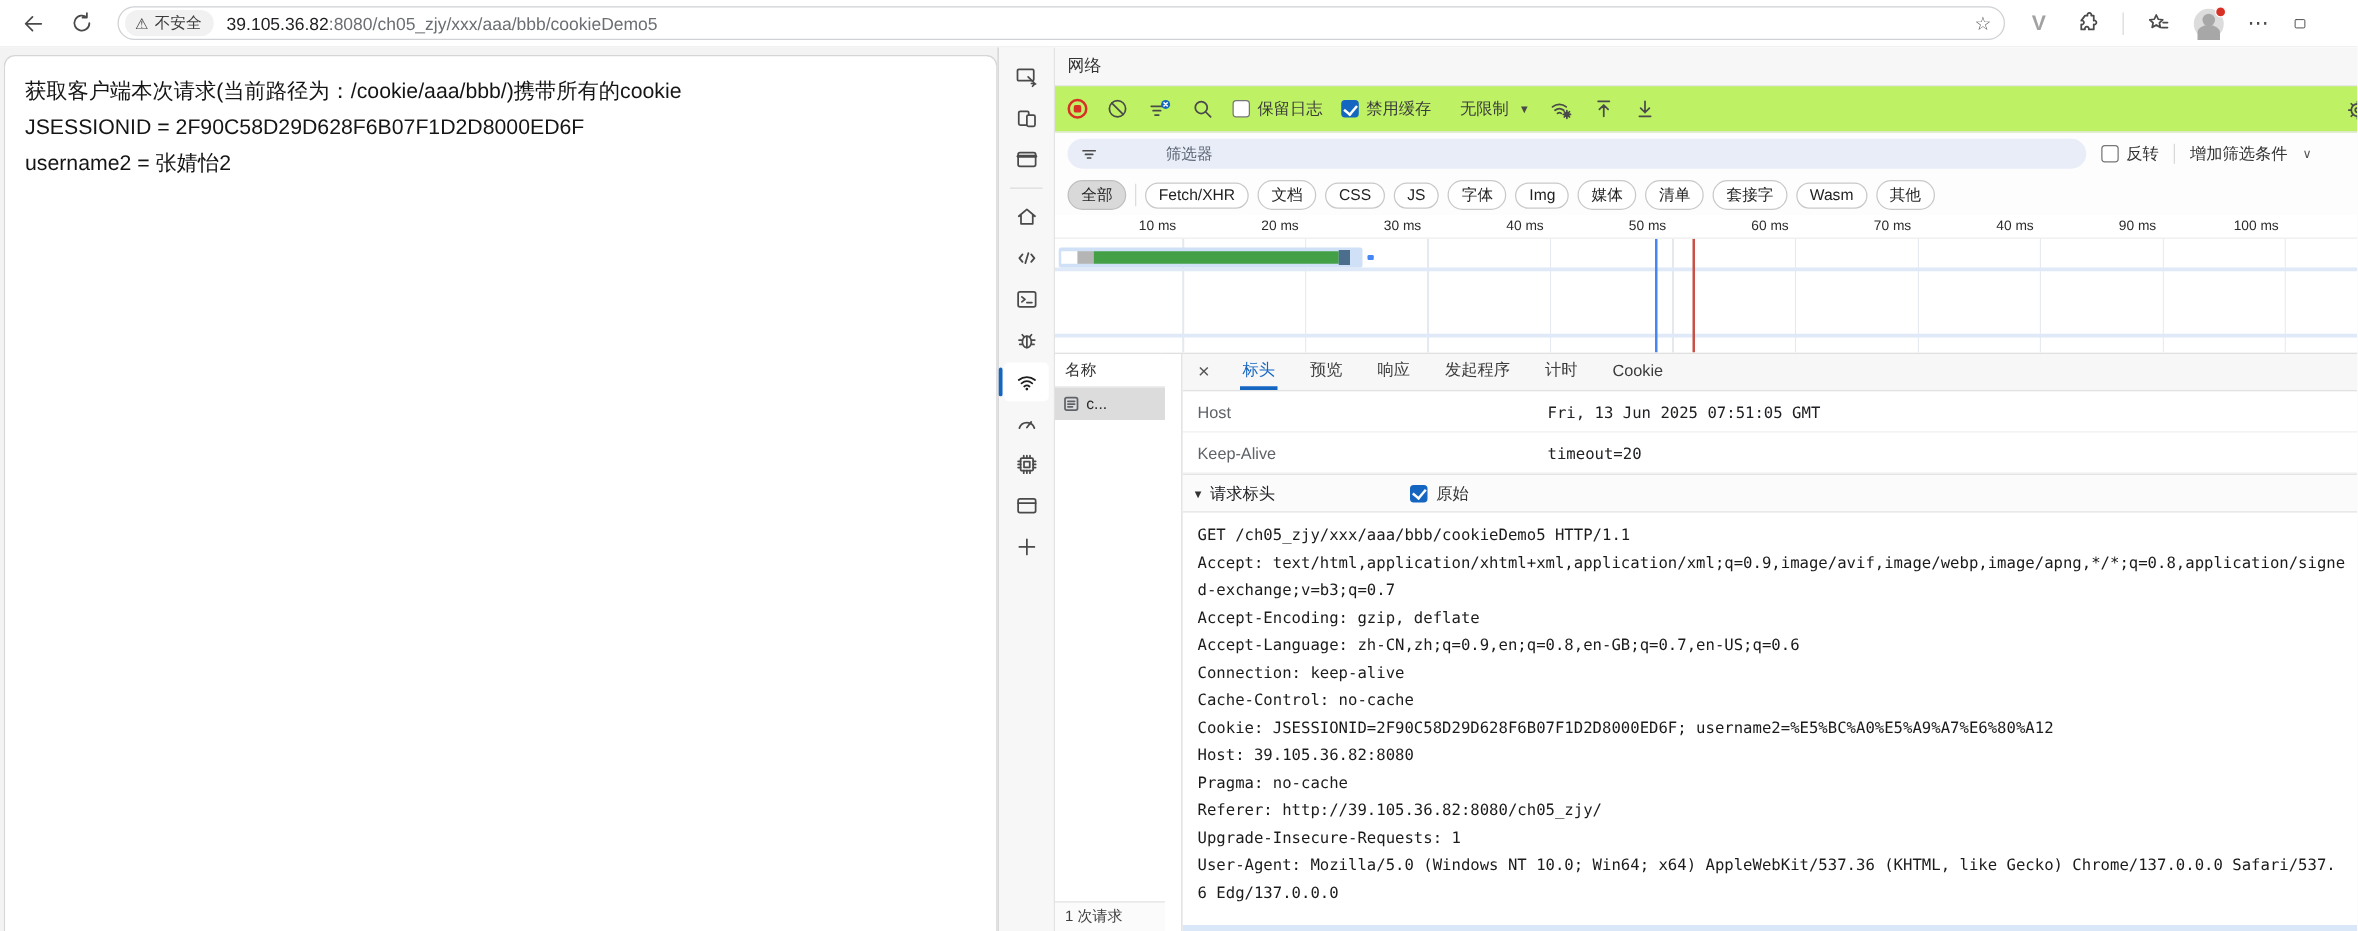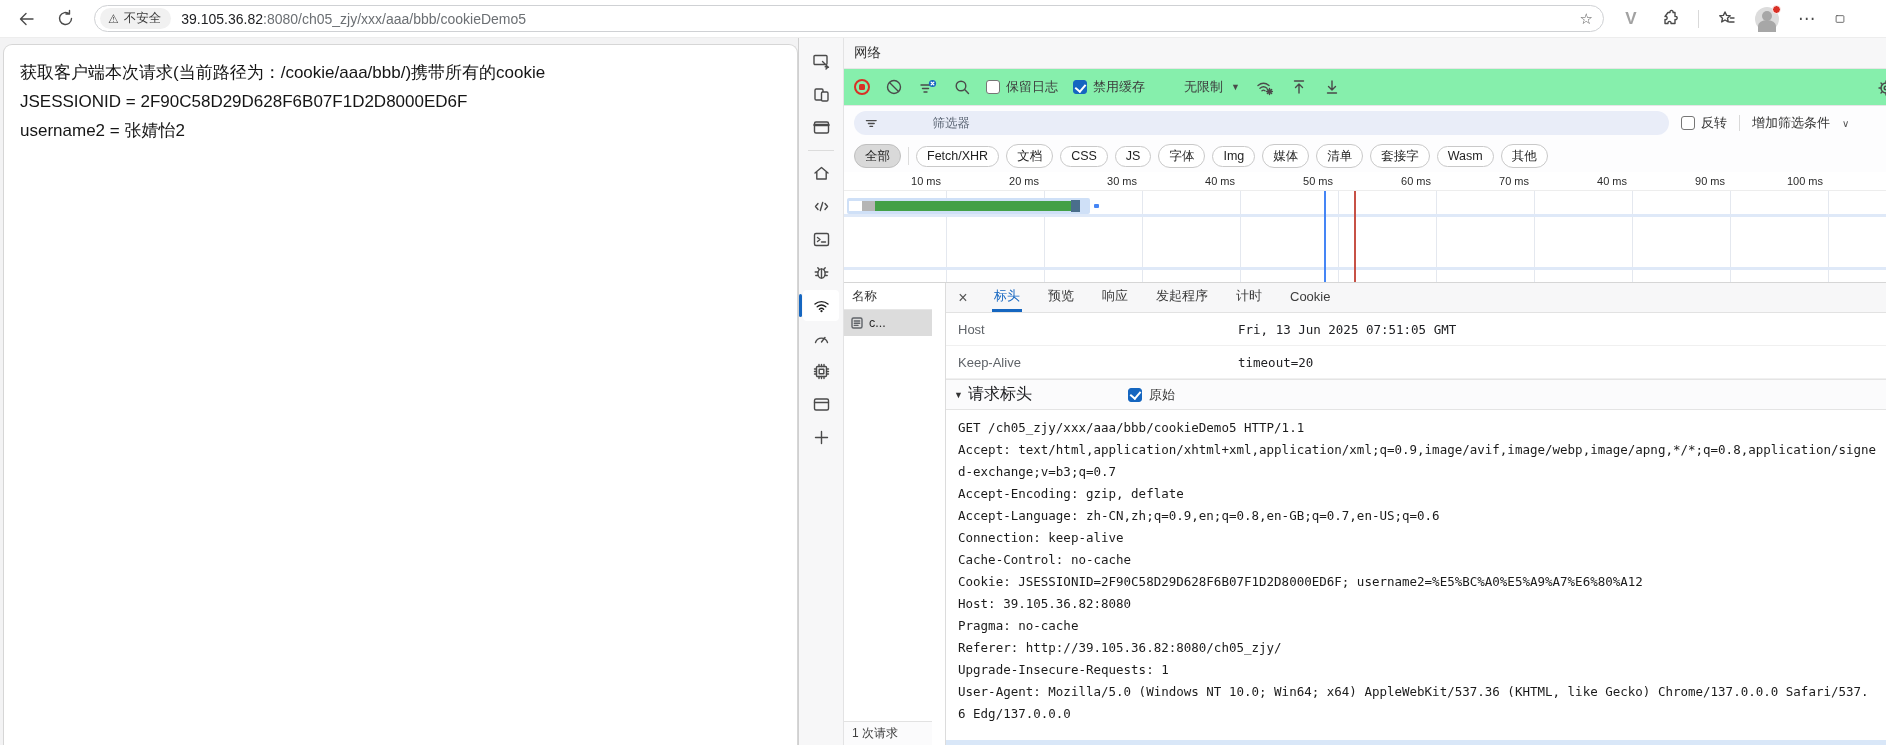--- a/index.html
+++ b/index.html
@@ -45,21 +45,21 @@
   .activity { width:44px; flex:0 0 auto; display:flex; flex-direction:column; align-items:center; padding-top:8px; }
   .act { width:36px; height:31px; display:flex; align-items:center; justify-content:center;
     color:#3c3c3c; position:relative; margin-bottom:2px; cursor:pointer; }
   .act.sel { background:#fff; border-radius:4px; }
   .act.sel::before { content:""; position:absolute; left:-4px; top:4px; bottom:4px; width:3px; background:#1566c0; border-radius:2px; }
   .act-div { width:26px; height:1px; background:#dcdcdc; margin:5px 0 7px; }
 
   .net-panel { flex:1 1 auto; display:flex; flex-direction:column; overflow:hidden; background:#fff; border-left:1px solid #e3e3e4; }
   .title-row { height:30px; flex:0 0 auto; background:#f7f7f8; display:flex; align-items:center;
     padding-left:10px; font-size:13.5px; color:#333; }
-  .toolbar-row { height:38px; flex:0 0 auto; background:#86efac; border-top:1px solid #e6e6e6; border-bottom:1px solid #e6e6e6;
+  .toolbar-row { height:38px; flex:0 0 auto; background:#bef264; border-top:1px solid #e6e6e6; border-bottom:1px solid #e6e6e6;
     display:flex; align-items:center; padding:0 10px; gap:15px; overflow:hidden; position:relative; }
   .tb { display:flex; align-items:center; gap:6px; color:#3c3c3c; font-size:13px; flex:0 0 auto; cursor:pointer; }
   .rec { width:16px; height:16px; border:2px solid #d93025; border-radius:50%; position:relative; }
   .rec::after { content:""; position:absolute; left:3px; top:3px; width:6px; height:6px; background:#d93025; border-radius:1.5px; }
   .cb { width:14px; height:14px; border:1.6px solid #767676; border-radius:3px; background:#fff; position:relative; flex:0 0 auto; }
   .cb.checked { background:#1566c0; border-color:#1566c0; }
   .cb.checked::after { content:""; position:absolute; left:3.2px; top:0.8px; width:5px; height:8px;
     border-right:2px solid #fff; border-bottom:2px solid #fff; transform:rotate(40deg); }
   .ddv { font-size:9px; color:#4a4a4a; margin-left:2px; }
   .gear-clip { position:absolute; right:-9px; top:10px; }
@@ -113,21 +113,21 @@
   .dtabs { display:flex; align-items:stretch; }
   .dtab { display:flex; align-items:center; padding:0 2px; margin:0 12px; font-size:13px; color:#3c3c3c;
     border-bottom:3px solid transparent; cursor:pointer; white-space:nowrap; }
   .dtab.on { color:#1566c0; border-bottom-color:#1566c0; }
   .kv-row { height:33px; flex:0 0 auto; display:flex; align-items:center; border-bottom:1px solid #f0f0f0; }
   .kv-key { width:292px; flex:0 0 auto; padding-left:12px; font-size:13px; color:#5f6368; }
   .kv-val { font-family:"DejaVu Sans Mono","Liberation Mono",monospace; font-size:12.5px; color:#202124; }
   .section-row { height:31px; flex:0 0 auto; display:flex; align-items:center; background:#fbfbfc;
     border-top:1px solid #e4e4e4; border-bottom:1px solid #e4e4e4; padding-left:8px; }
   .caret { font-size:9px; color:#333; margin-right:5px; }
-  .section-label { font-size:16px; color:#202124; width:160px; }
+  .section-label { font-size:13px; color:#202124; width:160px; }
   .raw-wrap { display:flex; align-items:center; gap:7px; font-size:13px; color:#333; }
   .raw-block { flex:1 1 auto; padding:7px 0 0 12px; overflow:hidden; }
   .raw-line { font-family:"DejaVu Sans Mono","Liberation Mono",monospace; font-size:12.5px; line-height:22px;
     color:#1b1b1b; white-space:pre; }
   .bottom-strip { position:absolute; left:0; right:0; bottom:0; height:5px; background:#d9e7f8; }
 
   svg.ic { stroke:#4a4a4a; fill:none; stroke-width:1.4; stroke-linecap:round; stroke-linejoin:round; display:block; }
 </style>
 </head>
 <body>
@@ -295,21 +295,21 @@
               </svg>
           </span>
           <span class="tb">
             <span class="cb"></span>
             <span>保留日志</span>
           </span>
           <span class="tb">
             <span class="cb checked"></span>
             <span>禁用缓存</span>
           </span>
-          <span class="tb" style="margin-left:24px;">
+          <span class="tb" style="margin-left:8px;">
             <span>无限制</span>
             <span class="ddv">▼</span>
           </span>
           <span class="tb">
             <svg class="ic" width="20" height="19" viewBox="0 0 20 19">
                 <path d="M3 7.5 C6.3 4.8 10.7 4.8 14 7.5 M5 10.2 C7.3 8.4 9.7 8.4 12 10.2 M7 12.7 C8 11.9 9 11.9 10 12.7"></path>
                 <circle cx="14.5" cy="13.5" r="2.2" style="fill:#4a4a4a;stroke:none"></circle>
                 <path d="M14.5 10.4 V11.2 M14.5 15.8 V16.6 M11.6 13.5 H12.4 M16.6 13.5 H17.4 M12.4 11.4 L13 12 M16.6 11.4 L16 12 M12.4 15.6 L13 15 M16.6 15.6 L16 15"></path>
               </svg>
           </span>

